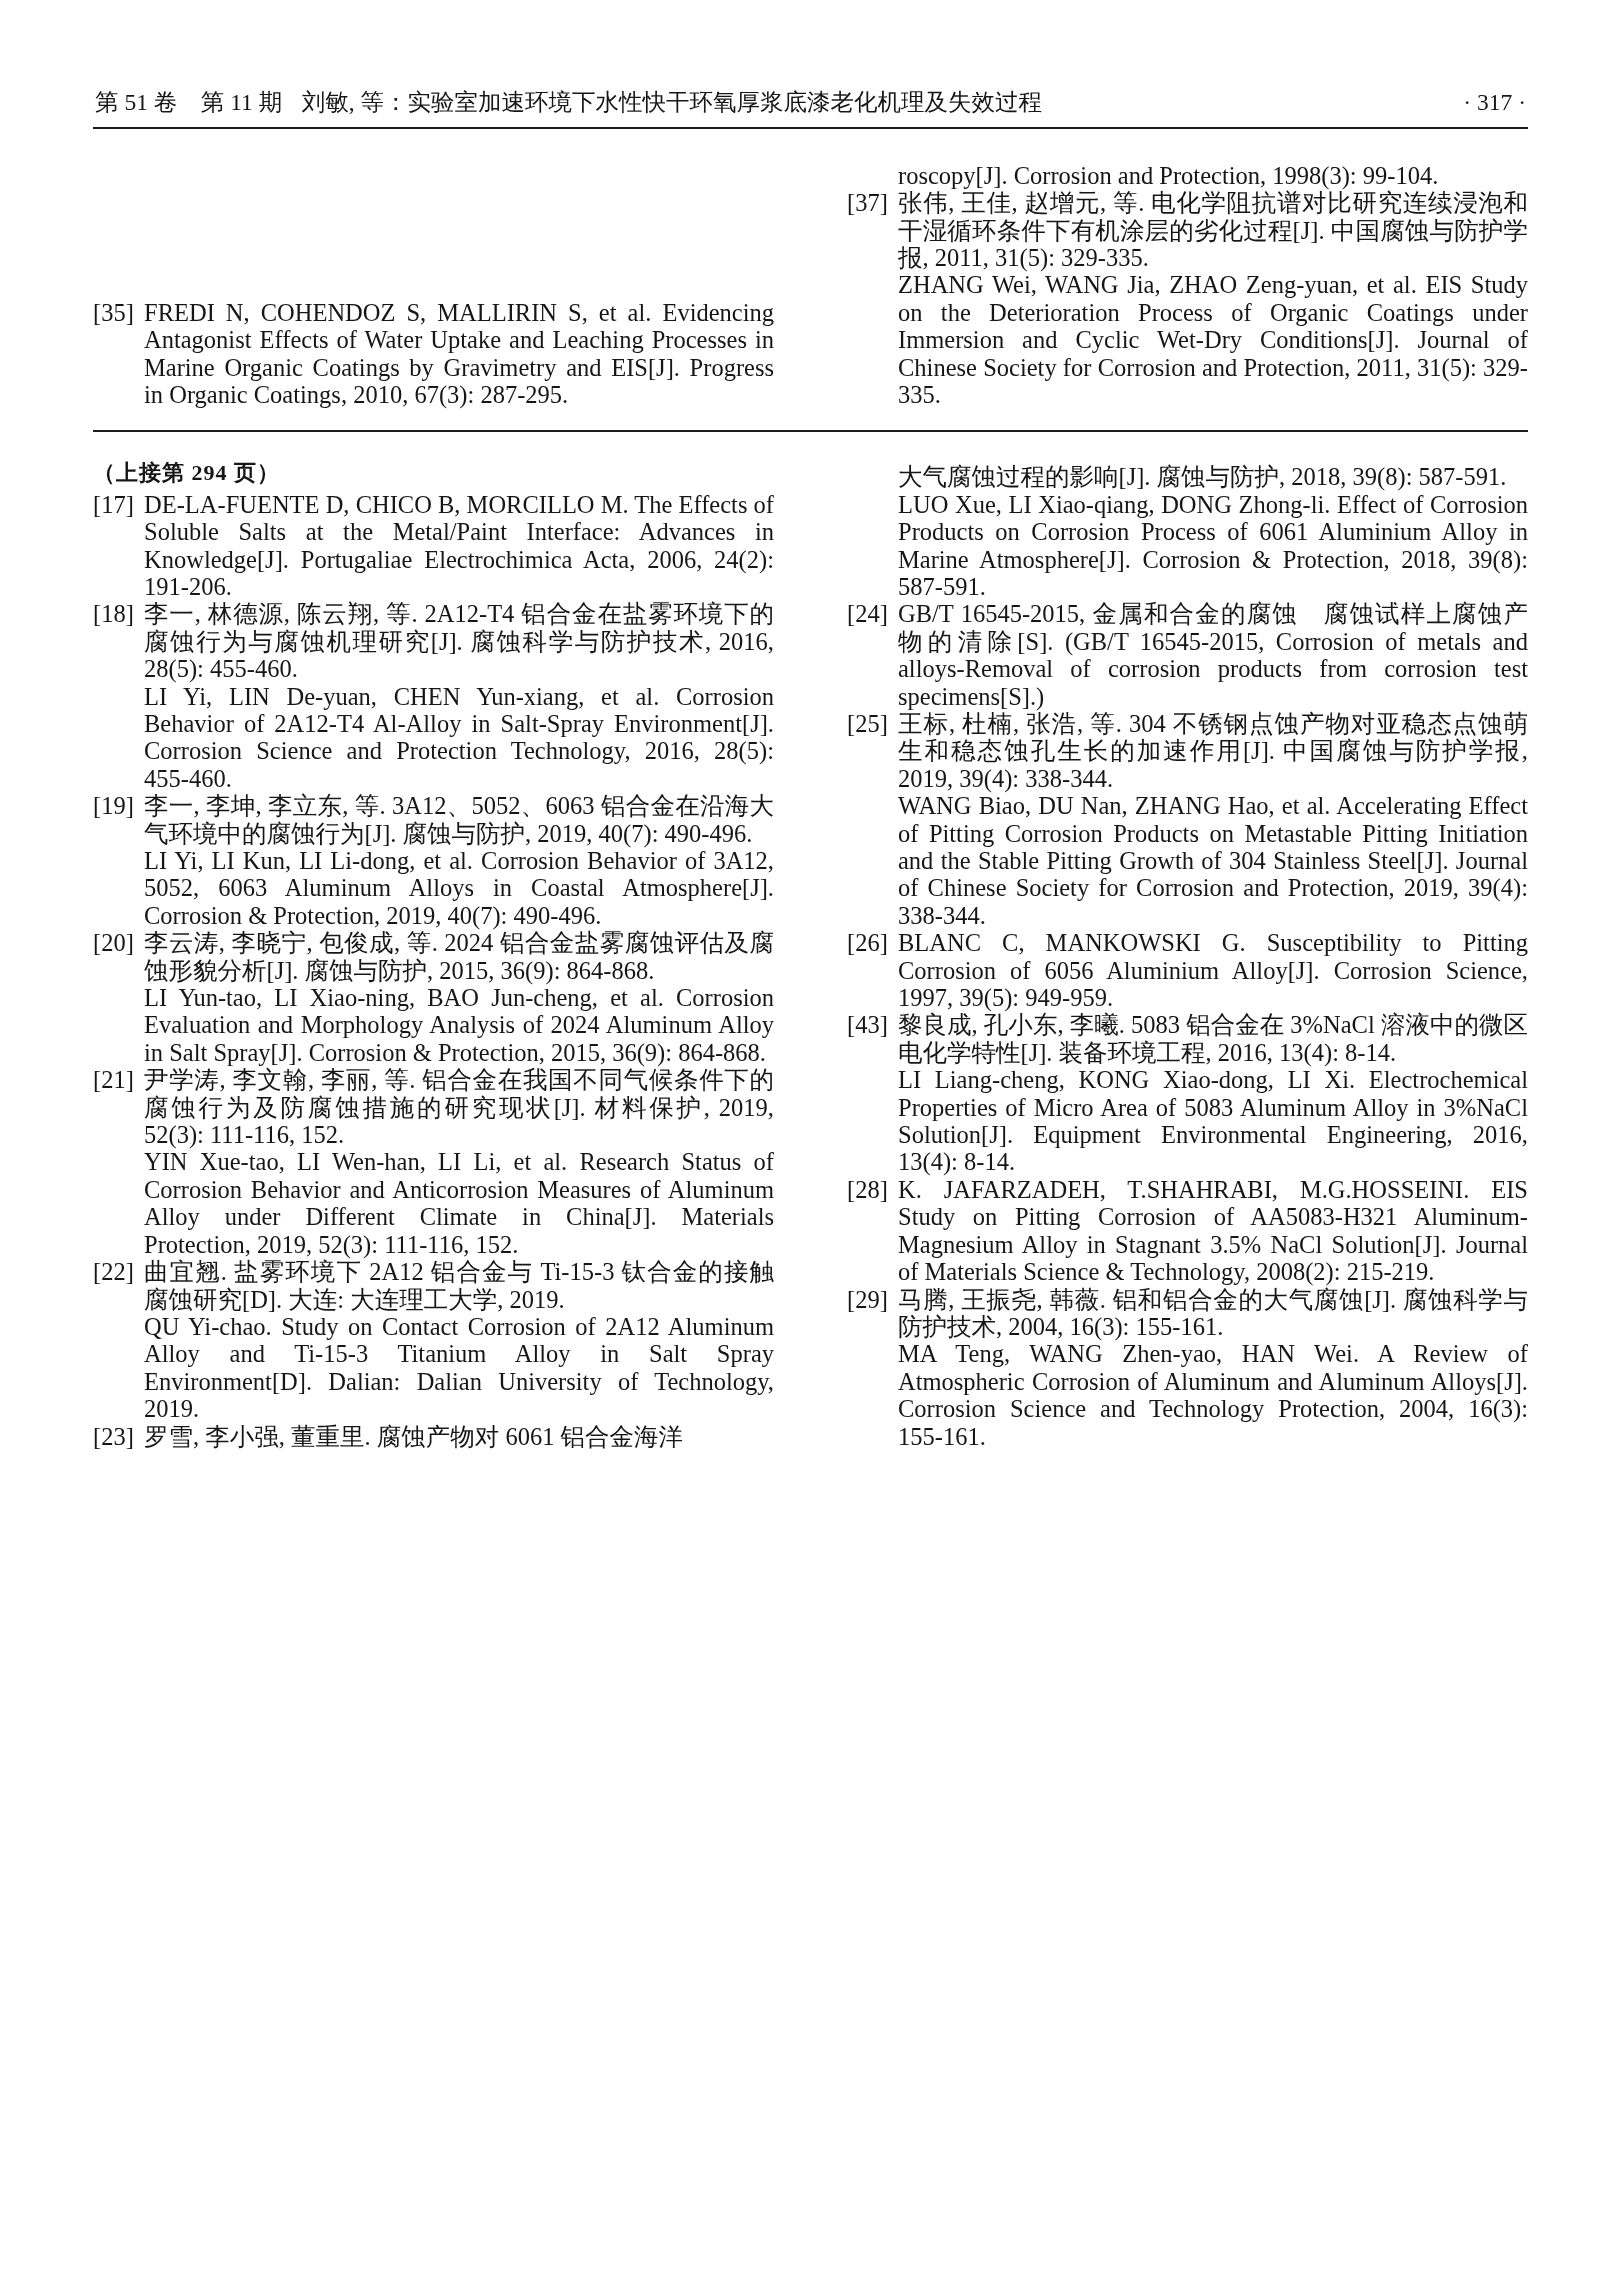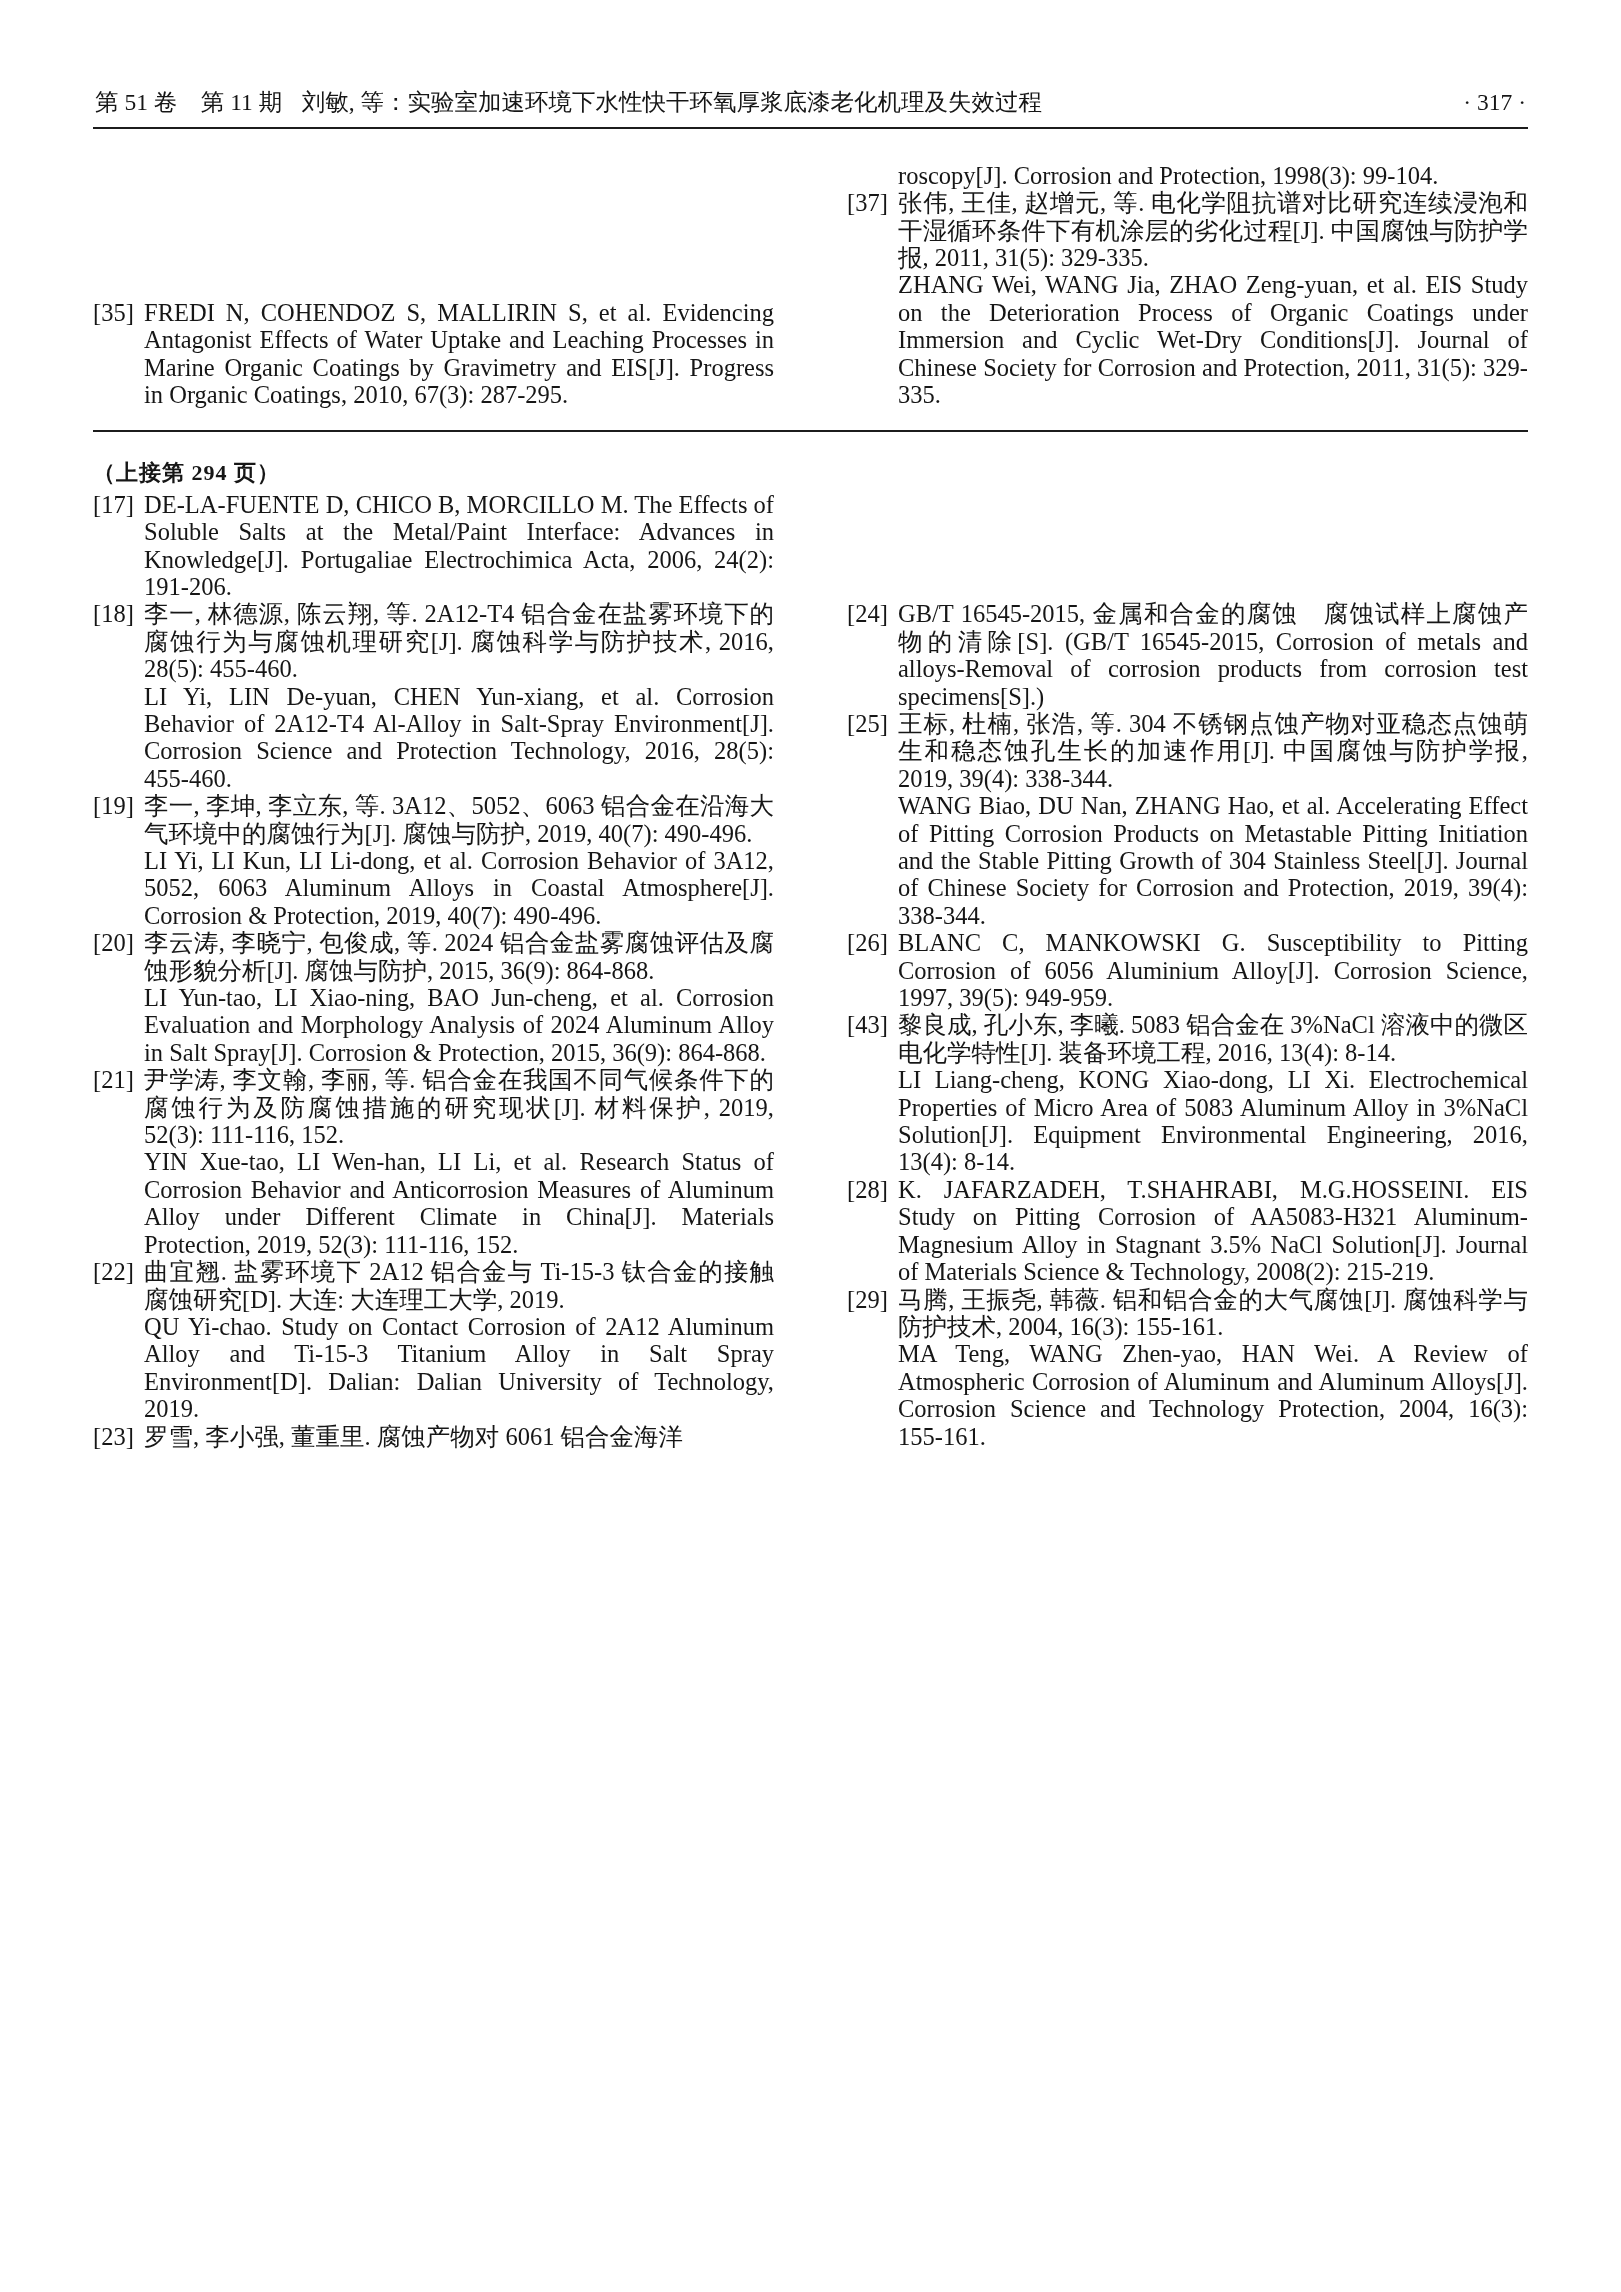--- a/index.html
+++ b/index.html
@@ -121,20 +121,24 @@
               <p class="ref-para"><span class="ref-num">[22]</span>曲宜翘. 盐雾环境下 2A12 铝合金与 Ti-15-3 钛合金的接触腐蚀研究[D]. 大连: 大连理工大学, 2019.</p>
               <p class="ref-para">QU Yi-chao. Study on Contact Corrosion of 2A12 Aluminum Alloy and Ti-15-3 Titanium Alloy in Salt Spray Environment[D]. Dalian: Dalian University of Technology, 2019.</p>
             </div>
             <div class="ref-item">
               <p class="ref-para"><span class="ref-num">[23]</span>罗雪, 李小强, 董重里. 腐蚀产物对 6061 铝合金海洋</p>
             </div>
           </div>
       </div>
       <div class="col">
           <div class="ref-item">
+            <p class="ref-para">大气腐蚀过程的影响[J]. 腐蚀与防护, 2018, 39(8): 587-591.</p>
+            <p class="ref-para">LUO Xue, LI Xiao-qiang, DONG Zhong-li. Effect of Corrosion Products on Corrosion Process of 6061 Aluminium Alloy in Marine Atmosphere[J]. Corrosion &amp; Protection, 2018, 39(8): 587-591.</p>
+          </div>
+          <div class="ref-item">
             <p class="ref-para"><span class="ref-num">[24]</span>GB/T 16545-2015, 金属和合金的腐蚀　腐蚀试样上腐蚀产物的清除[S]. (GB/T 16545-2015, Corrosion of metals and alloys-Removal of corrosion products from corrosion test specimens[S].)</p>
           </div>
           <div class="ref-item">
             <p class="ref-para"><span class="ref-num">[25]</span>王标, 杜楠, 张浩, 等. 304 不锈钢点蚀产物对亚稳态点蚀萌生和稳态蚀孔生长的加速作用[J]. 中国腐蚀与防护学报, 2019, 39(4): 338-344.</p>
             <p class="ref-para">WANG Biao, DU Nan, ZHANG Hao, et al. Accelerating Effect of Pitting Corrosion Products on Metastable Pitting Initiation and the Stable Pitting Growth of 304 Stainless Steel[J]. Journal of Chinese Society for Corrosion and Protection, 2019, 39(4): 338-344.</p>
           </div>
           <div class="ref-item">
             <p class="ref-para"><span class="ref-num">[26]</span>BLANC C, MANKOWSKI G. Susceptibility to Pitting Corrosion of 6056 Aluminium Alloy[J]. Corrosion Science, 1997, 39(5): 949-959.</p>
           </div>
           <div class="ref-item">

